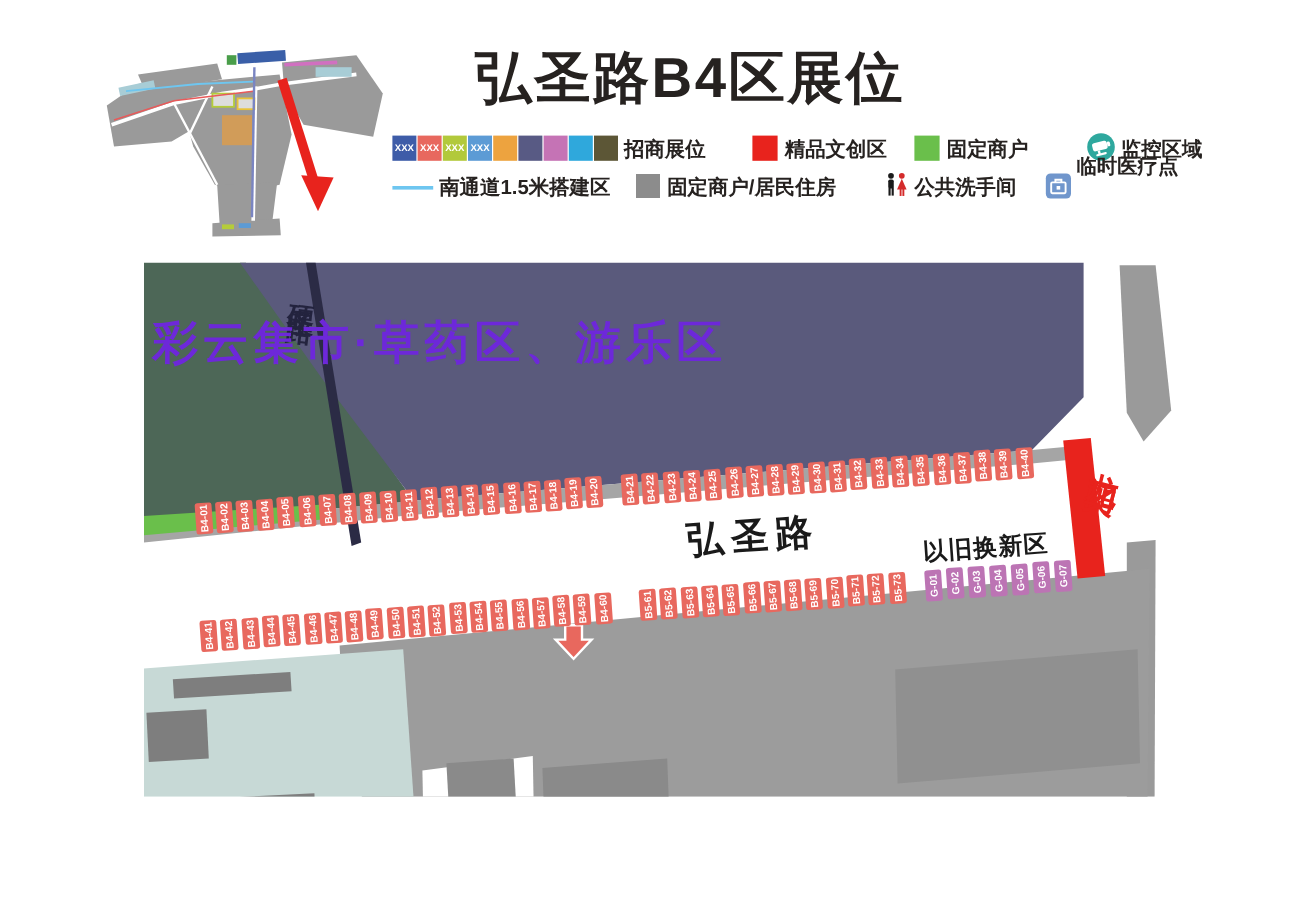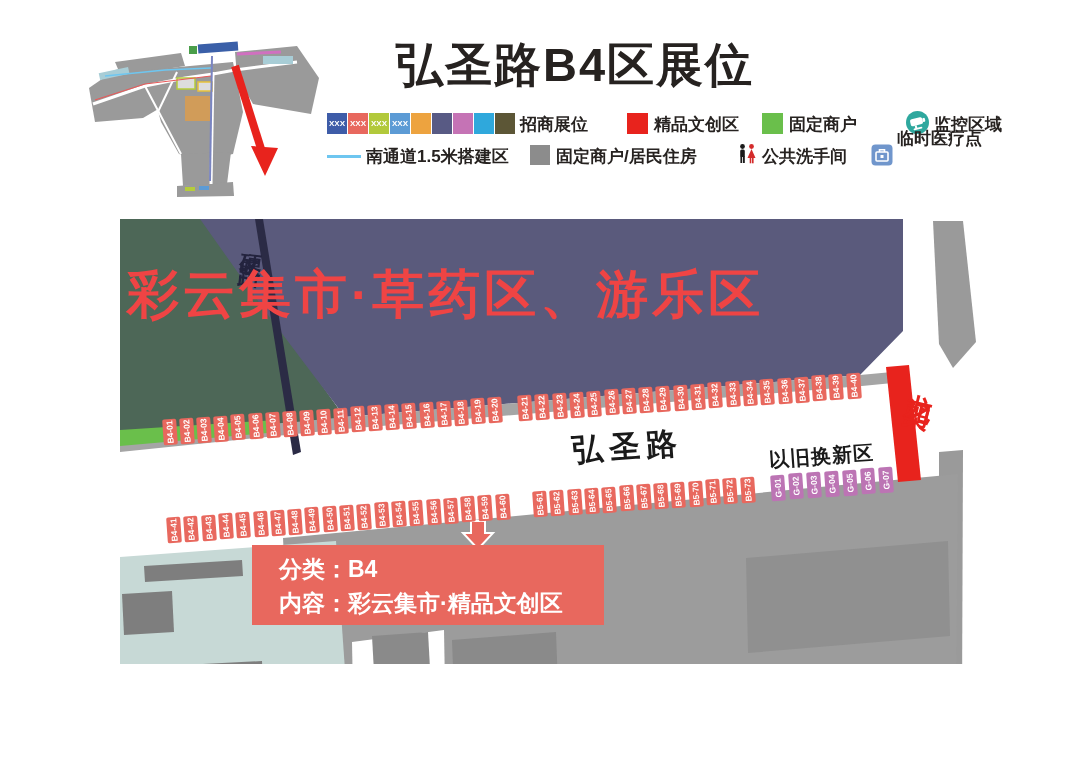--- a/index.html
+++ b/index.html
@@ -9,21 +9,21 @@
   
   .main-title{left:320px;top:34px;width:510px;text-align:center;font-size:47px;font-weight:bold;
               color:#262220;letter-spacing:2px;white-space:nowrap;}
   .lg-label{font-size:17px;font-weight:bold;color:#262220;white-space:nowrap;line-height:21px;}
   .swatch-row{left:327px;top:113px;display:flex;gap:1px;}
   .swatch{width:20px;height:21px;display:flex;align-items:center;justify-content:center;
           color:#ffffff;font-size:8px;font-weight:bold;}
   .lg-sq{width:21px;height:21px;}
   .lg-line{left:327px;top:155px;width:34px;height:3px;background:#6EC6F0;}
   
-  .zone-title{left:127px;top:260px;font-size:52px;font-weight:bold;color:#ef4444;
+  .zone-title{left:127px;top:260px;font-size:38px;font-weight:bold;color:#6d28d9;
               letter-spacing:4px;white-space:nowrap;z-index:3;}
   .crossroad-label{left:239px;top:236px;writing-mode:vertical-rl;font-size:23px;font-weight:bold;
                    color:#23233E;letter-spacing:5px;transform:rotate(7deg);z-index:2;}
   .road-label{left:572px;top:426px;font-size:31px;font-weight:bold;color:#1a1a1a;
               letter-spacing:6px;transform:rotate(-4deg);z-index:5;white-space:nowrap;}
   .tradein-label{left:769px;top:443px;font-size:20px;font-weight:bold;color:#1a1a1a;
                  letter-spacing:1px;transform:rotate(-4deg);z-index:5;white-space:nowrap;}
   .gantry-label{left:908px;top:374px;writing-mode:vertical-rl;font-size:27px;font-weight:bold;
                 color:#E8231D;letter-spacing:4px;transform:rotate(14deg);z-index:5;}
   .callout{left:252px;top:545px;width:352px;height:80px;background:#E8685E;z-index:6;
@@ -400,18 +400,14 @@
         <span>G-05</span>
       </div>
       <div class="booth" style="left: 861px; top: 468.4px; background: rgb(188, 116, 180);">
         <span>G-06</span>
       </div>
       <div class="booth" style="left: 879px; top: 467.14px; background: rgb(188, 116, 180);">
         <span>G-07</span>
       </div>
     </div>
 
-  <div class="abs callout">
-    <div>分类：B4</div>
-    <div>内容：彩云集市·精品文创区</div>
-  </div>
 
 </div>
 
 </body></html>

